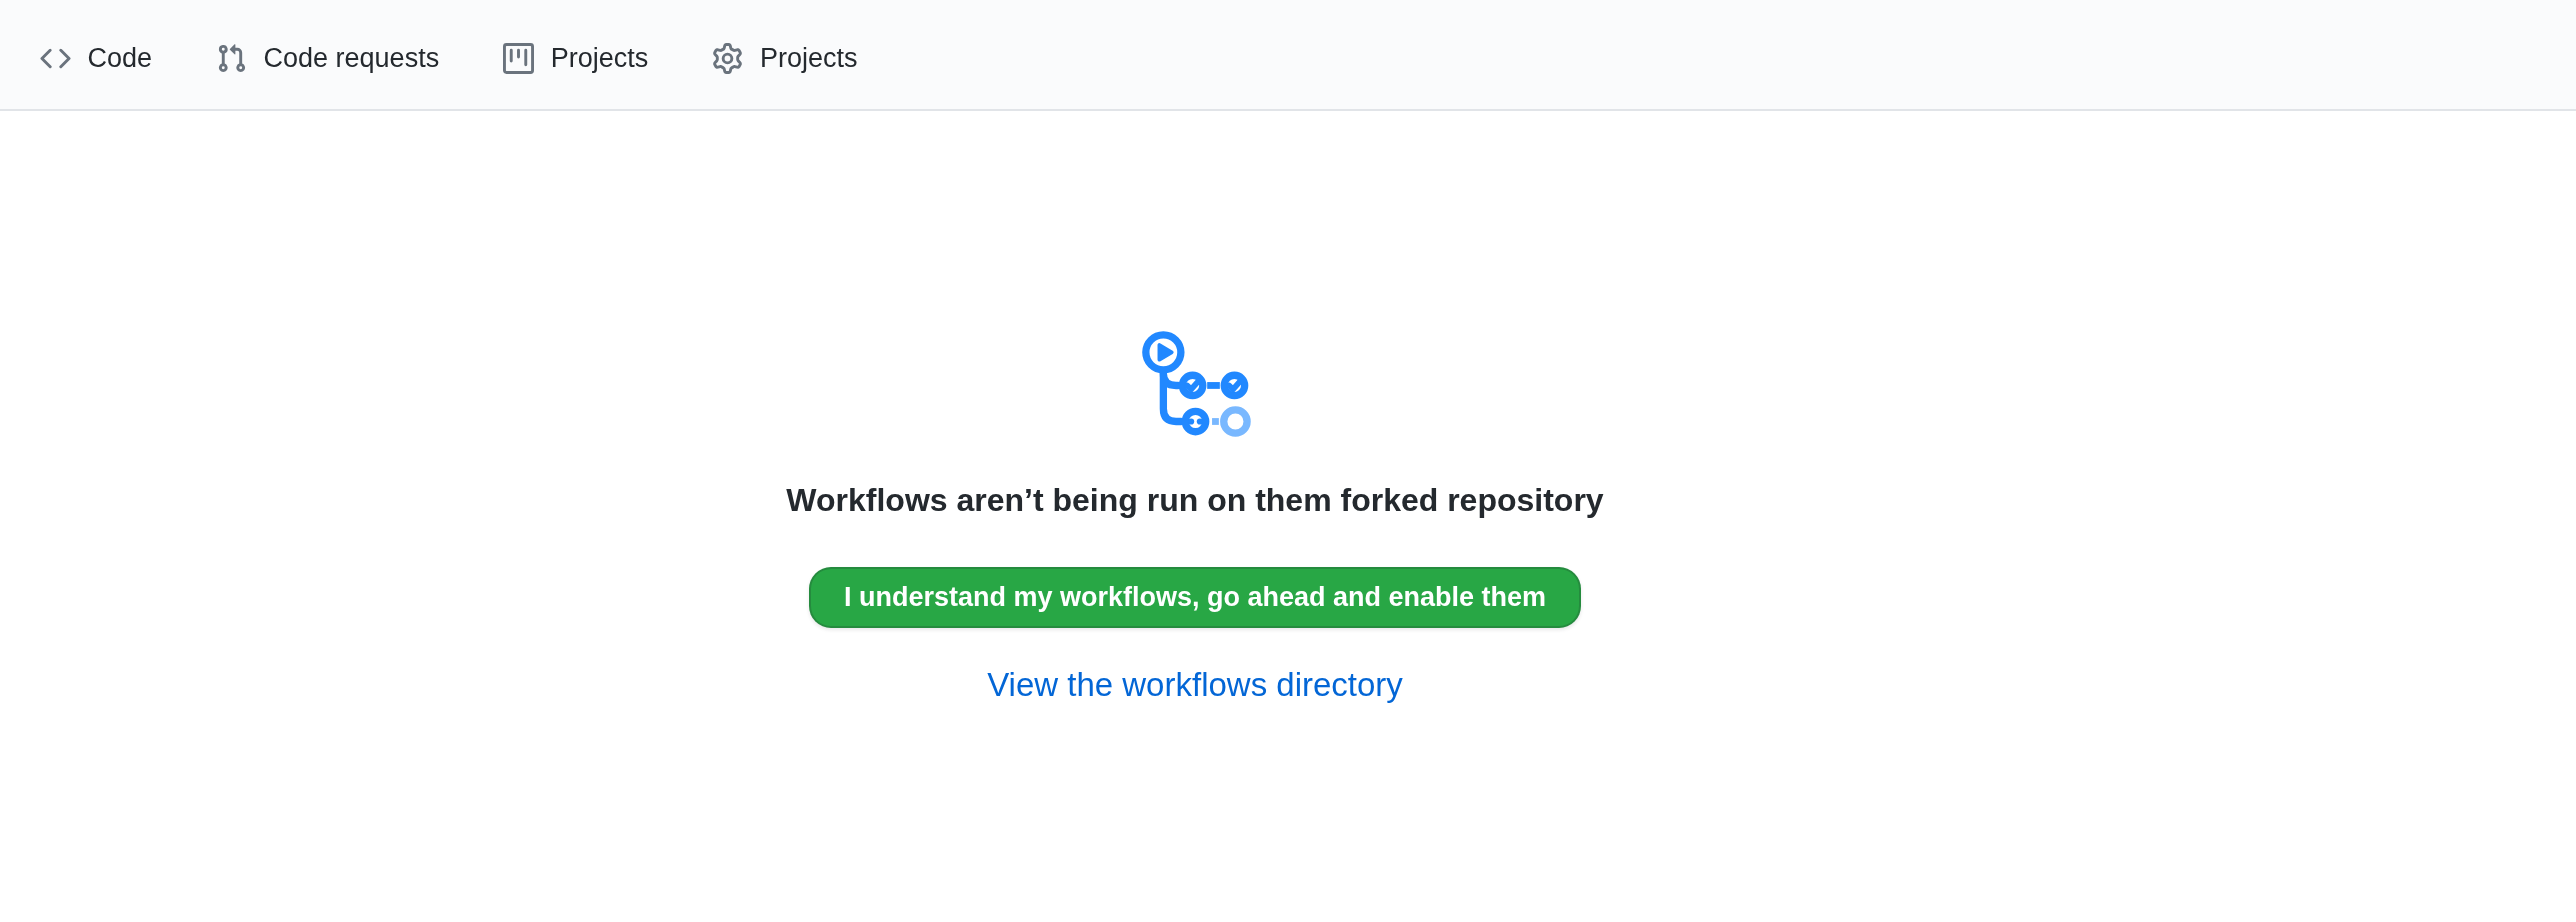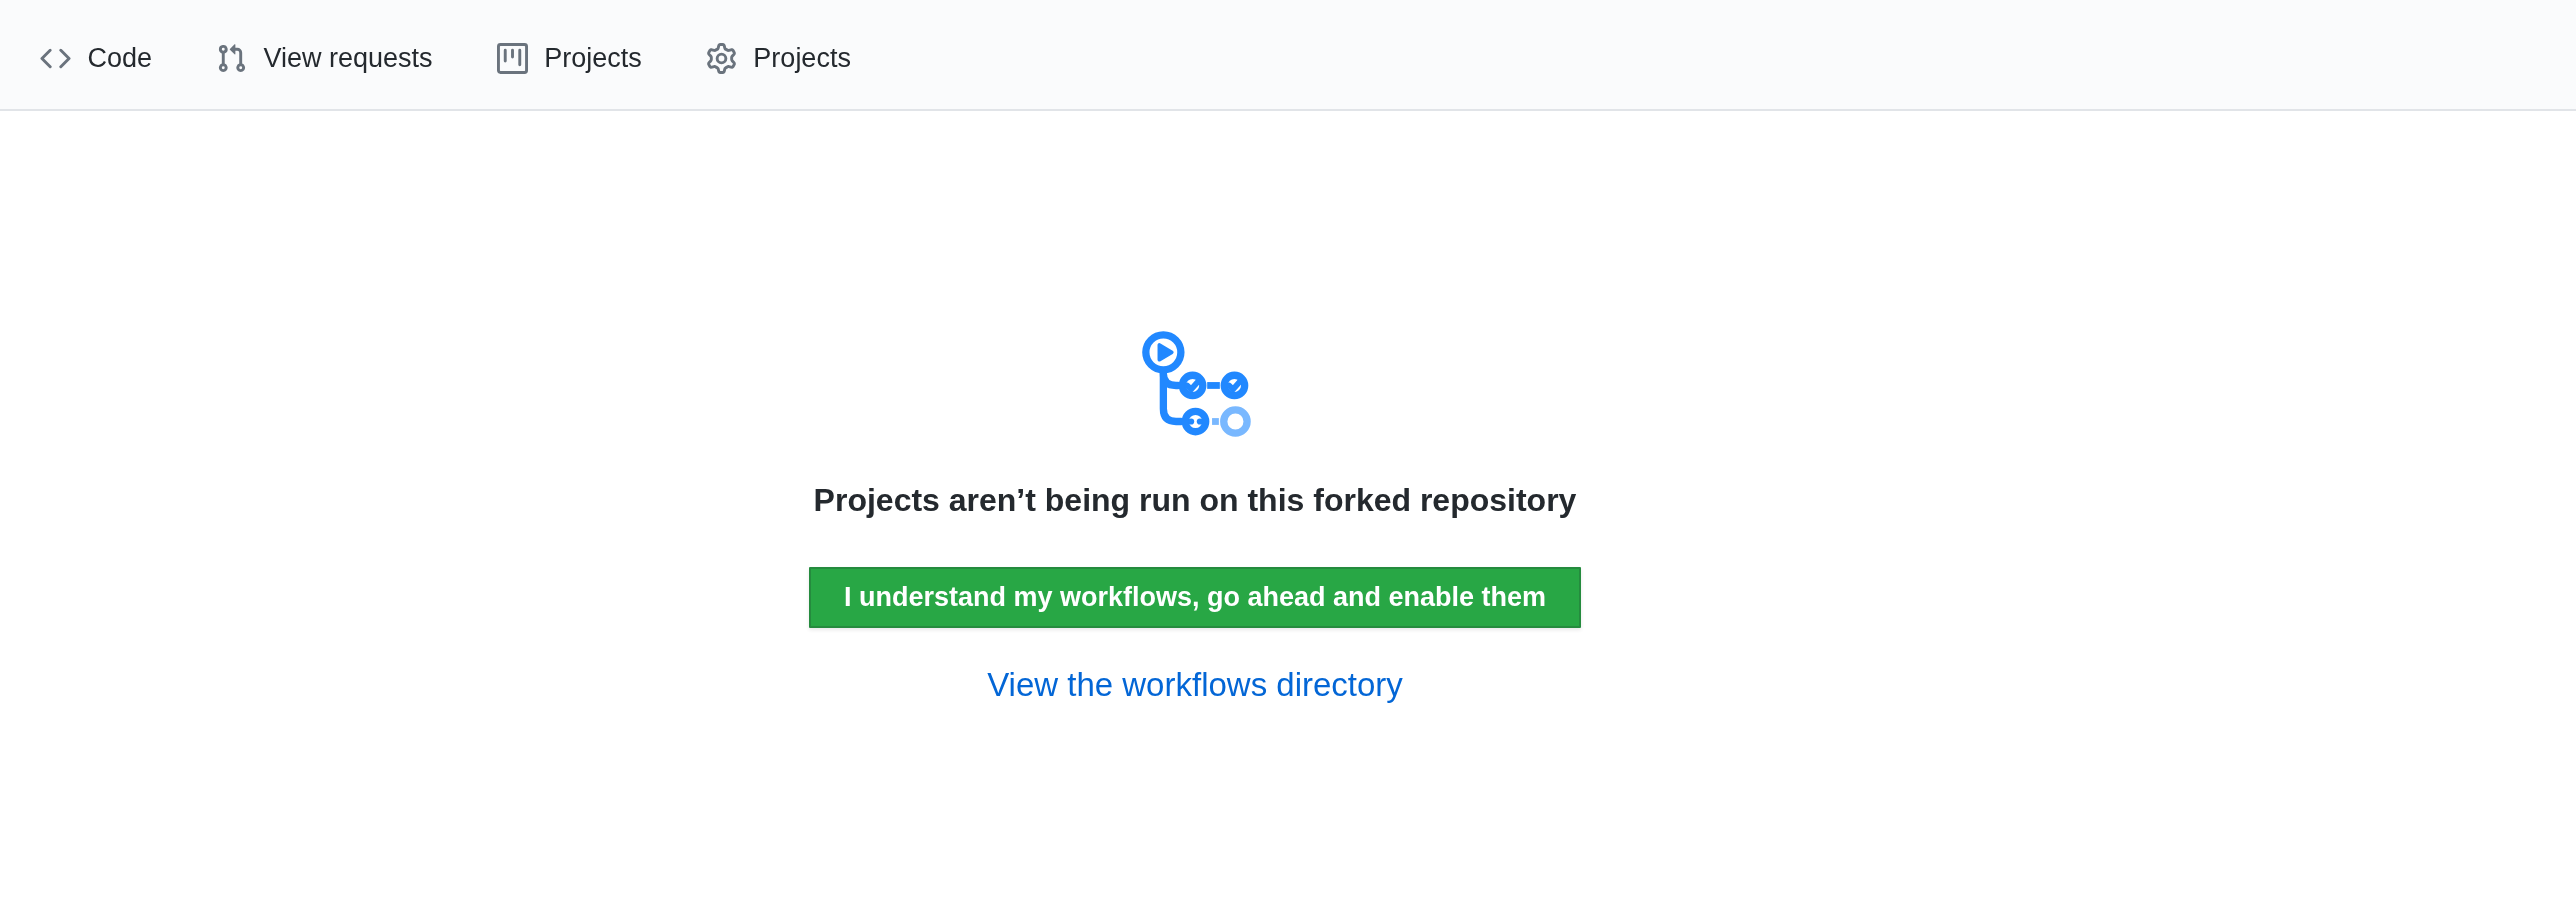--- a/index.html
+++ b/index.html
@@ -61,21 +61,21 @@
     line-height: 41px;
     color: #586069;
     text-align: center;
   }
   .enable-btn {
     margin-top: 47px;
     height: 61px;
     padding: 0 33px;
     background: #28a745;
     border: 2px solid rgba(27, 31, 35, 0.2);
-    border-radius: 1px;
+    border-radius: 22px;
     color: #ffffff;
     font-family: inherit;
     font-size: 27px;
     font-weight: 700;
     line-height: 57px;
     cursor: pointer;
     box-shadow: 0 2px 3.9px rgba(27, 31, 35, 0.1);
     white-space: nowrap;
   }
   .workflows-link {
@@ -97,21 +97,21 @@
       <svg class="octicon" viewBox="0 0 16 16" aria-hidden="true">
         <path d="M4.72 3.22a.75.75 0 011.06 1.06L2.06 8l3.72 3.72a.75.75 0 11-1.06 1.06L.47 8.53a.75.75 0 010-1.06l4.25-4.25zm6.56 0a.75.75 0 10-1.06 1.06L13.94 8l-3.72 3.72a.75.75 0 101.06 1.06l4.25-4.25a.75.75 0 000-1.06l-4.25-4.25z"></path>
       </svg>
       <span>Code</span>
     </a>
 
     <a class="tab">
       <svg class="octicon" viewBox="0 0 16 16" aria-hidden="true">
         <path d="M7.177 3.073L9.573.677A.25.25 0 0110 .854v4.792a.25.25 0 01-.427.177L7.177 3.427a.25.25 0 010-.354zM3.75 2.5a.75.75 0 100 1.5.75.75 0 000-1.5zm-2.25.75a2.25 2.25 0 113 2.122v5.256a2.251 2.251 0 11-1.5 0V5.372A2.25 2.25 0 011.5 3.25zM11 2.5h-1V4h1a1 1 0 011 1v5.628a2.251 2.251 0 101.5 0V5A2.5 2.5 0 0011 2.5zm1 10.25a.75.75 0 111.5 0 .75.75 0 01-1.5 0zM3.75 12a.75.75 0 100 1.5.75.75 0 000-1.5z"></path>
       </svg>
-      <span>View requests</span>
+      <span>Code requests</span>
     </a>
 
 
     <a class="tab">
       <svg class="octicon" viewBox="0 0 16 16" aria-hidden="true">
         <path d="M1.75 0A1.75 1.75 0 000 1.75v12.5C0 15.216.784 16 1.75 16h12.5A1.75 1.75 0 0016 14.25V1.75A1.75 1.75 0 0014.25 0H1.75zM1.5 1.75a.25.25 0 01.25-.25h12.5a.25.25 0 01.25.25v12.5a.25.25 0 01-.25.25H1.75a.25.25 0 01-.25-.25V1.75zM11.75 3a.75.75 0 00-.75.75v7.5a.75.75 0 001.5 0v-7.5a.75.75 0 00-.75-.75zm-8.25.75a.75.75 0 011.5 0v5.5a.75.75 0 01-1.5 0v-5.5zM8 3a.75.75 0 00-.75.75v3.5a.75.75 0 001.5 0v-3.5A.75.75 0 008 3z"></path>
       </svg>
       <span>Projects</span>
     </a>
 
@@ -144,21 +144,21 @@
       <path d="M50.5 58 L54.5 62 L62 53.5" stroke-width="6" stroke-linecap="round" stroke-linejoin="round"></path>
       <path d="M93.5 58 L97.5 62 L105 53.5" stroke-width="6" stroke-linecap="round" stroke-linejoin="round"></path>
     </g>
 
     <path d="M22 16.5 L22 31.5 L34.5 24 Z" fill="#2188ff" stroke="#2188ff" stroke-width="4" stroke-linejoin="round"></path>
 
     <circle cx="54.5" cy="95" r="3.2" fill="#2188ff"></circle>
     <circle cx="63.5" cy="95" r="3.2" fill="#2188ff"></circle>
   </svg>
 
-  <h2 class="bs-heading">Projects aren’t being run on this forked repository</h2>
+  <h2 class="bs-heading">Workflows aren’t being run on them forked repository</h2>
 
 
   <button class="enable-btn" type="button">I understand my workflows, go ahead and enable them</button>
 
   <a class="workflows-link">View the workflows directory</a>
 
 </main>
 
 
 </body></html>

